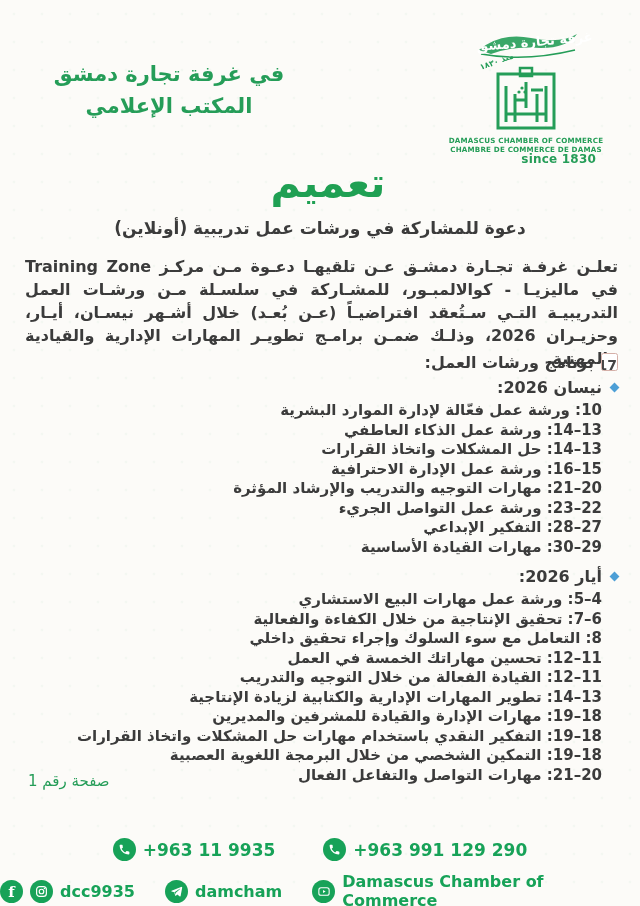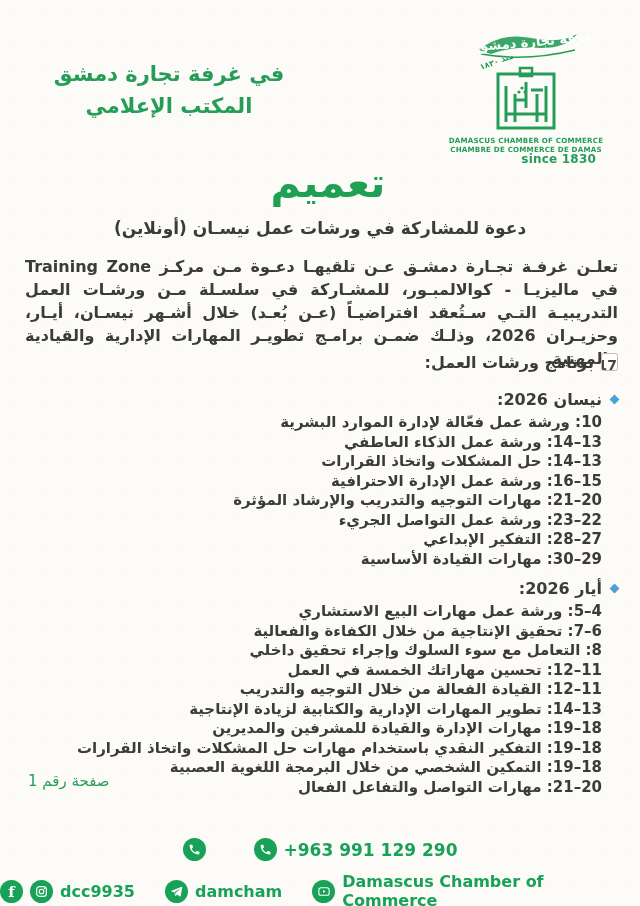--- a/index.html
+++ b/index.html
@@ -49,21 +49,21 @@
   .cal{
     display:inline-block;vertical-align:-3px;width:15px;height:16px;margin-left:7px;
     background:#fff;border:1px solid #d5b0a8;border-radius:2.5px;overflow:hidden;
   }
   .cal-top{height:5px;background:#e8442e;}
   .cal-day{font-size:14px;font-weight:bold;color:#444;text-align:center;line-height:10px;}
   .lists{
     position:absolute;top:378px;right:22px;left:18px;direction:rtl;
   }
   .section-heading{
-    font-size:16px;font-weight:bold;line-height:20px;margin-top:12px;color:#3b3b3b;
+    font-size:16px;font-weight:bold;line-height:20px;margin-top:0;color:#3b3b3b;
   }
   .section-heading .diamond{
     display:inline-block;width:7px;height:7px;background:#4d9fd6;
     transform:rotate(45deg);margin-left:9px;vertical-align:2px;
   }
   .wlist{margin:3px 16px 0 0;}
   .wlist .item{
     font-size:15px;font-weight:bold;line-height:19.5px;white-space:nowrap;
   }
   .sec2{margin-top:10px;}
@@ -129,21 +129,21 @@
       </g>
     </svg>
     <div class="logo-captions">
       <div class="logo-cap">DAMASCUS CHAMBER OF COMMERCE</div>
       <div class="logo-cap">CHAMBRE DE COMMERCE DE DAMAS</div>
       <div class="logo-since">since 1830</div>
     </div>
   </div>
 
   <div class="main-title">تعميم</div>
-  <div class="subtitle">دعوة للمشاركة في ورشات عمل نيسـان (أونلاين)</div>
+  <div class="subtitle">دعوة للمشاركة في ورشات عمل تدريبية (أونلاين)</div>
 
   <div class="body-par">تعلـن غرفـة تجـارة دمشـق عـن تلقيهـا دعـوة مـن مركـز Training Zone في ماليزيـا - كوالالمبـور، للمشـاركة في سلسـلة مـن ورشـات العمل التدريبيـة التـي سـتُعقد افتراضيـاً (عـن بُعـد) خلال أشـهر نيسـان، أيـار، وحزيـران 2026، وذلـك ضمـن برامـج تطويـر المهارات الإدارية والقيادية والمهنية.</div>
 
   <div class="program-line">
     <span class="cal"><span class="cal-top"></span><span class="cal-day">17</span></span><span>برنامج ورشات العمل:</span>
   </div>
 
   <div class="lists">
 
     <div class="section-heading">
@@ -179,20 +179,21 @@
 
   <div class="page-num">صفحة رقم 1</div>
 
   <div class="footer-phones">
     <div class="fgroup">
       <span class="circ">
         <svg width="13" height="13" viewBox="0 0 24 24">
             <path fill="#fff" d="M6.62 10.79c1.44 2.83 3.76 5.14 6.59 6.59l2.2-2.2c.27-.27.67-.36 1.02-.24 1.12.37 2.33.57 3.57.57.55 0 1 .45 1 1V20c0 .55-.45 1-1 1-9.39 0-17-7.61-17-17 0-.55.45-1 1-1h3.5c.55 0 1 .45 1 1 0 1.25.2 2.45.57 3.57.11.35.03.74-.25 1.02l-2.2 2.2z"></path>
           </svg>
       </span>
+      <span>+963 11 9935</span>
     </div>
     <div class="fgroup">
       <span class="circ">
         <svg width="13" height="13" viewBox="0 0 24 24">
             <path fill="#fff" d="M6.62 10.79c1.44 2.83 3.76 5.14 6.59 6.59l2.2-2.2c.27-.27.67-.36 1.02-.24 1.12.37 2.33.57 3.57.57.55 0 1 .45 1 1V20c0 .55-.45 1-1 1-9.39 0-17-7.61-17-17 0-.55.45-1 1-1h3.5c.55 0 1 .45 1 1 0 1.25.2 2.45.57 3.57.11.35.03.74-.25 1.02l-2.2 2.2z"></path>
           </svg>
       </span>
       <span>+963 991 129 290</span>
     </div>
   </div>

